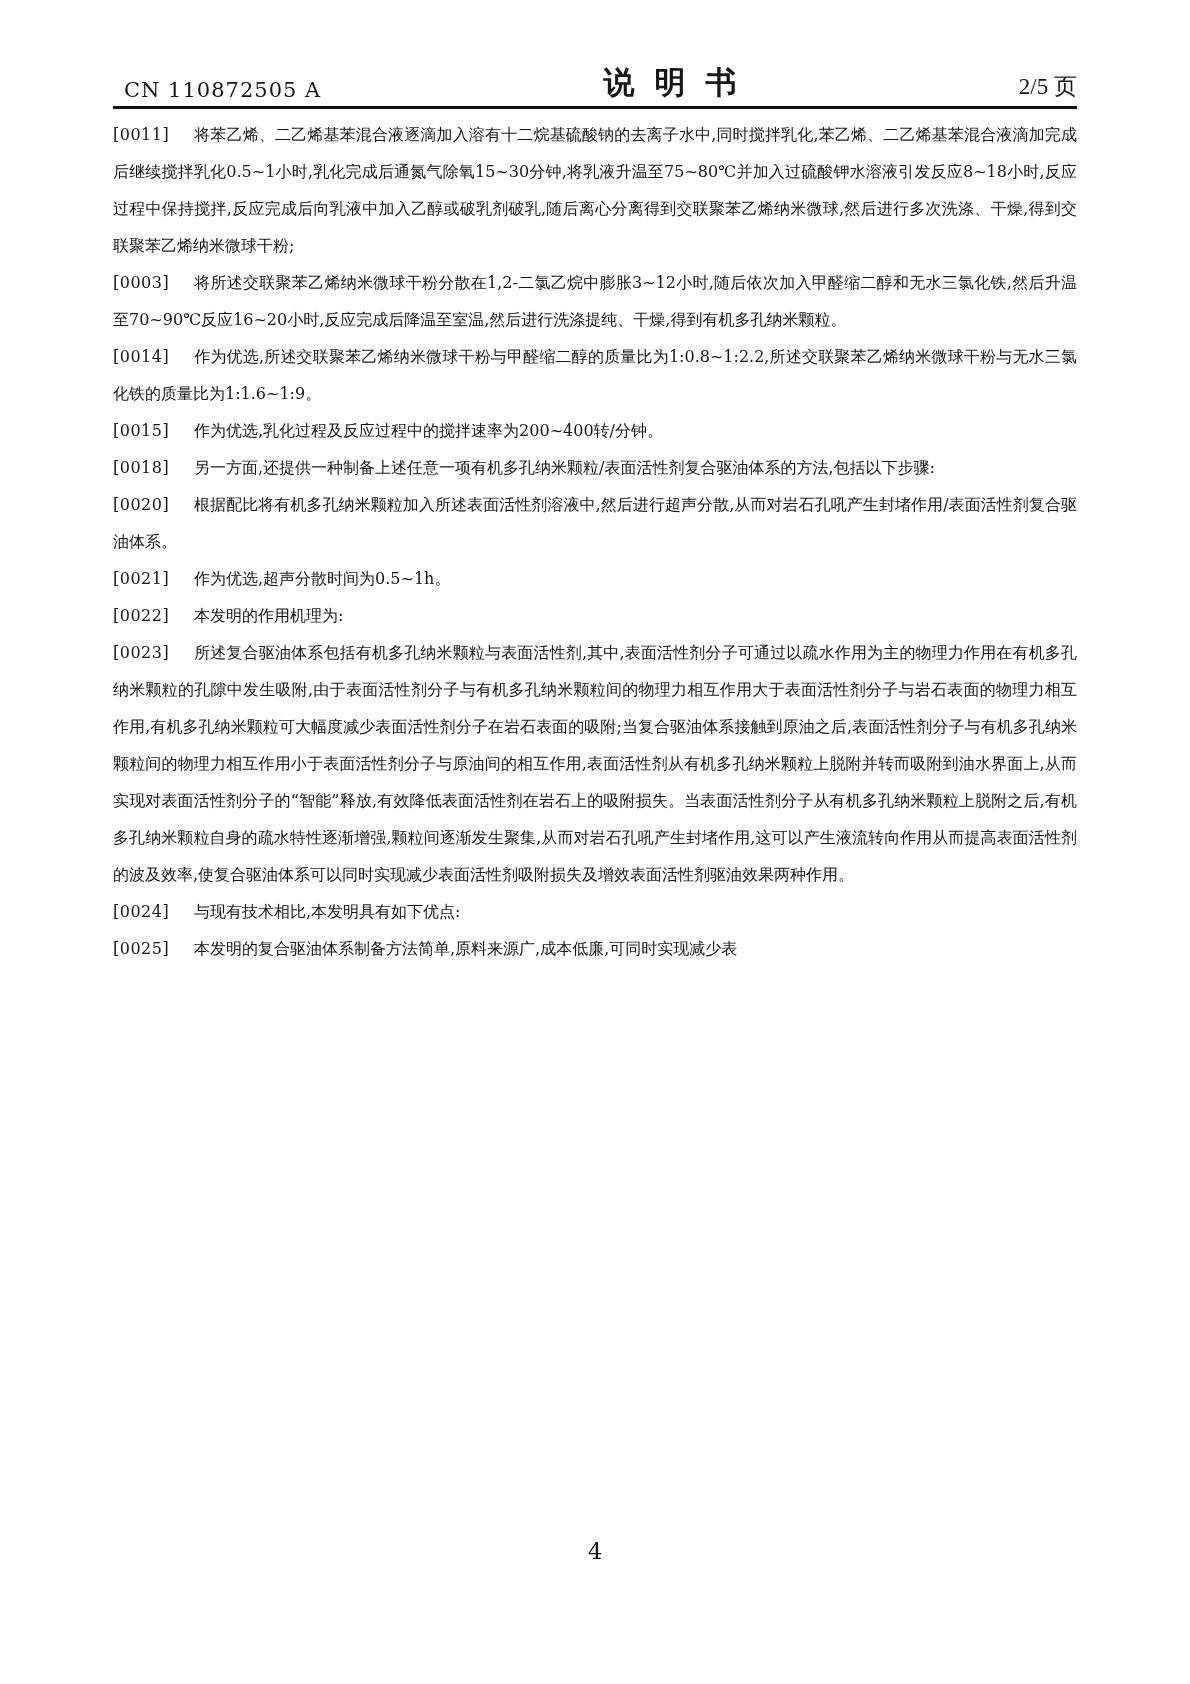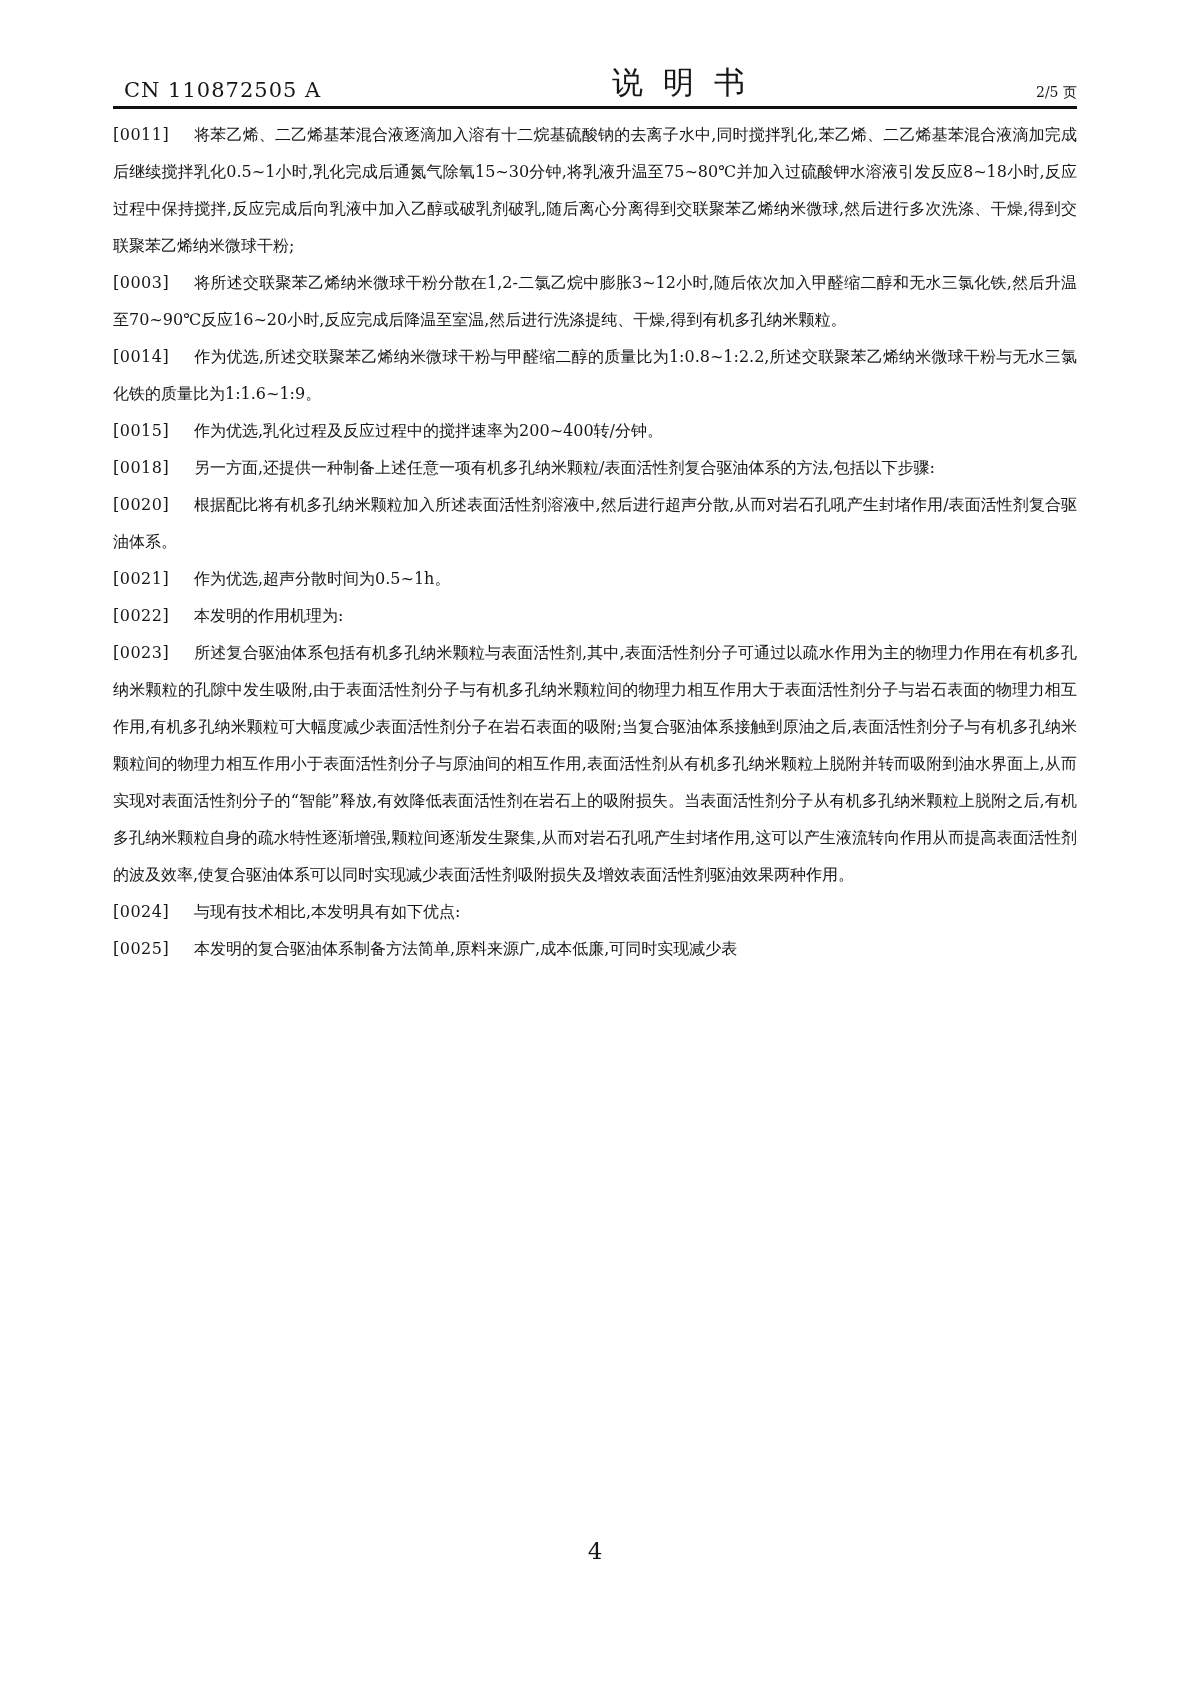--- a/index.html
+++ b/index.html
@@ -27,28 +27,29 @@
     align-items: flex-end;
     margin-left: 11px;
   }
   .doc-number {
     font-size: 21px;
     letter-spacing: 1px;
     padding-bottom: 2px;
   }
   .doc-title {
     font-size: 31px;
-    font-weight: normal;
+    font-weight: bold;
     letter-spacing: 20px;
     text-indent: 20px; 
     padding-bottom: 0;
   }
   .page-indicator {
-    font-size: 14px;
+    font-size: 23px;
     padding-bottom: 2px;
+    font-family: Liberation Serif, serif;
   }
   .header-rule {
     position: absolute;
     top: 106px;
     left: 113px;
     right: 113px;
     border-top: 3px solid #101010;
   }
   .content {
     position: absolute;

